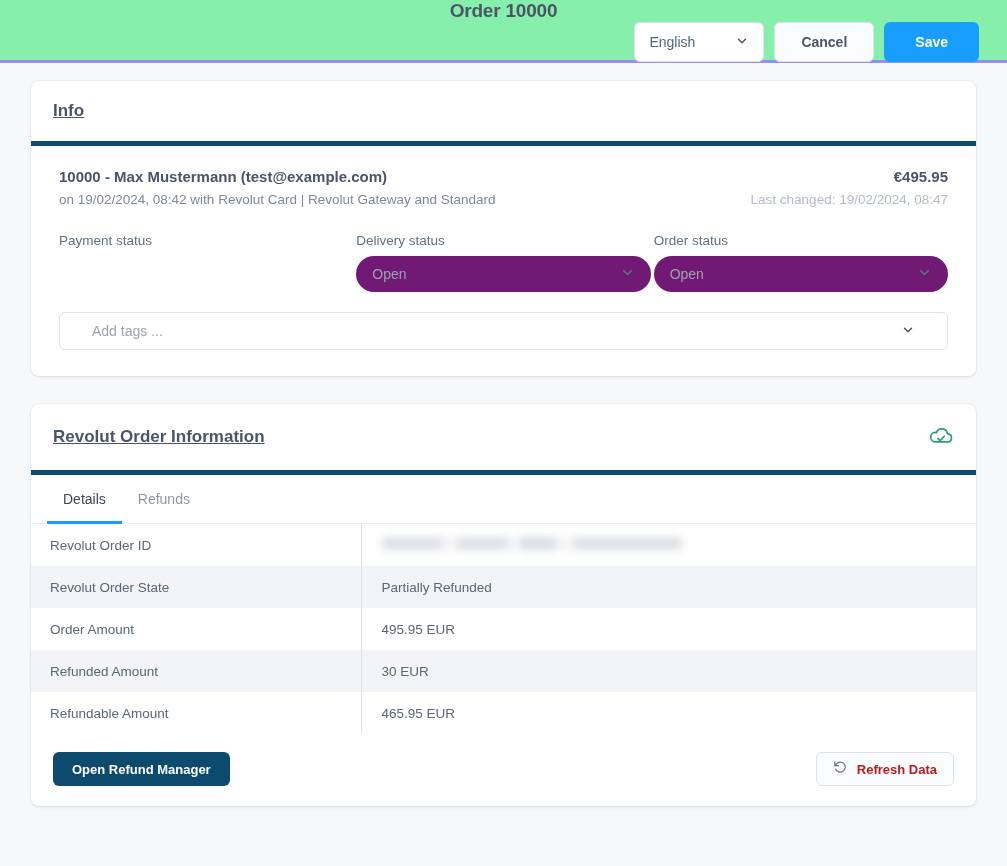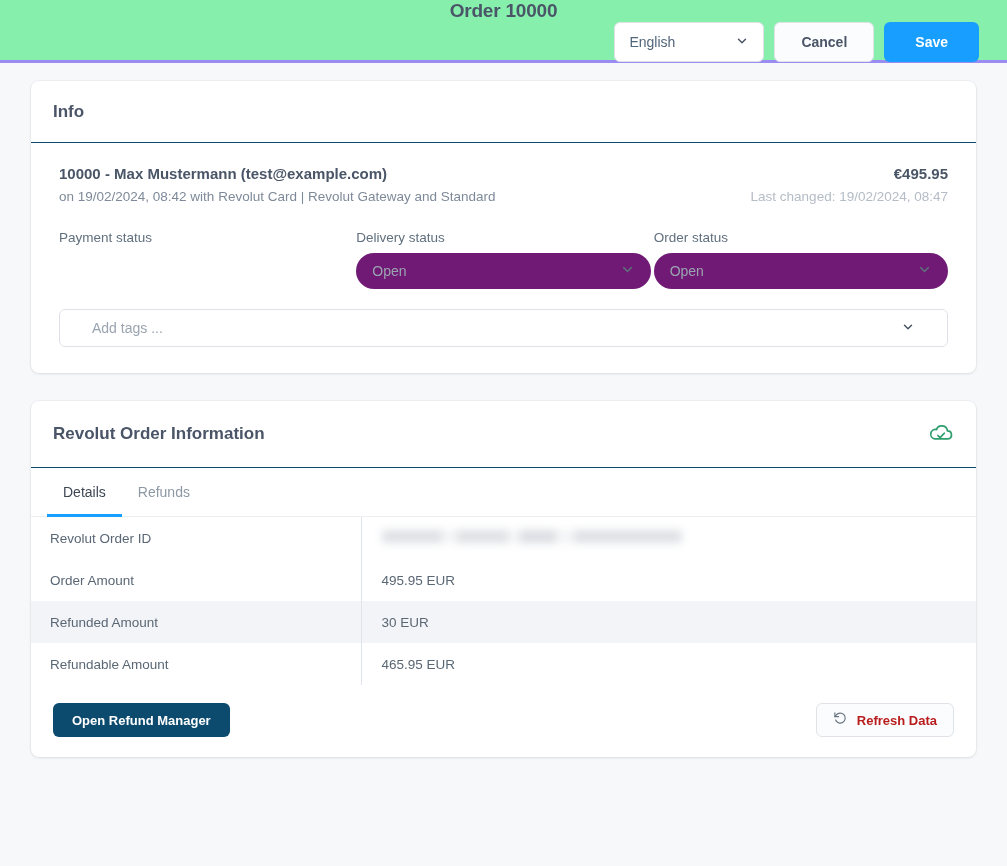--- a/index.html
+++ b/index.html
@@ -32,21 +32,21 @@
     color: #4a5567;
     letter-spacing: -0.2px;
   }
   .topbar-actions {
     margin-left: auto;
     display: flex;
     align-items: center;
     gap: 10px;
   }
   .lang-select {
-    width: 150px;
+    width: 130px;
     height: 40px;
     border: 1px solid #dfe3e8;
     border-radius: 6px;
     background: #ffffff;
     display: flex;
     align-items: center;
     padding: 0 14px;
     font-size: 14px;
     color: #52667a;
     position: relative;
@@ -96,22 +96,23 @@
     background: #ffffff;
     border-radius: 8px;
     box-shadow: 0 1px 3px rgba(26,36,54,0.10), 0 0 0 1px rgba(26,36,54,0.03);
     margin-bottom: 28px;
     overflow: hidden;
   }
   .card-header {
     display: flex;
     align-items: center;
     padding: 20px 22px 20px 22px;
-    border-bottom: 1px solid #0c4a6e;
+    border-bottom: 5px solid #0c4a6e;
     min-height: 62px;
+    text-decoration: underline;
   }
   .card-title {
     font-size: 17px;
     font-weight: bold;
     color: #4a5567;
   }
   .card-header-icon {
     margin-left: auto;
     display: flex;
     align-items: center;
@@ -369,20 +370,24 @@
     </div>
 
     <table class="detail-table">
       <tbody>
         <tr>
           <td class="key">Revolut Order ID</td>
           <td class="val">
             <span class="blurred-value"></span>
           </td>
         </tr>
+        <tr class="striped">
+          <td class="key">Revolut Order State</td>
+          <td class="val">Partially Refunded</td>
+        </tr>
         <tr>
           <td class="key">Order Amount</td>
           <td class="val">495.95 EUR</td>
         </tr>
         <tr class="striped">
           <td class="key">Refunded Amount</td>
           <td class="val">30 EUR</td>
         </tr>
         <tr>
           <td class="key">Refundable Amount</td>

